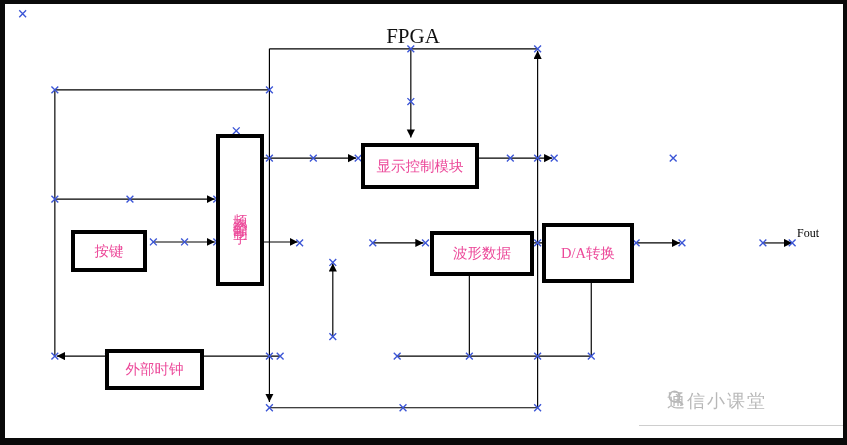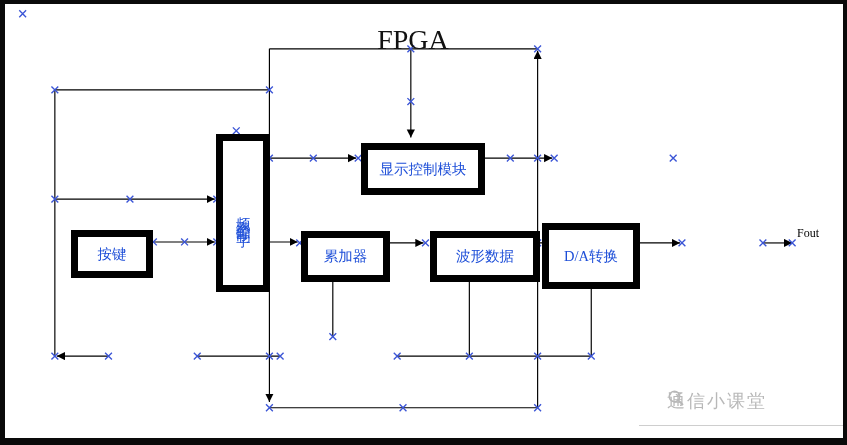--- a/index.html
+++ b/index.html
@@ -12,36 +12,36 @@
     border-width:4px 4px 7px 5px;
     overflow:hidden;
     font-family:"Liberation Serif","DejaVu Serif",serif;
   }
   .layer{position:absolute;left:0;top:0;width:100%;height:100%;}
   svg{position:absolute;left:0;top:0;}
   .wire{stroke:var(--line,#000);stroke-width:1.2;fill:none;}
   #handles path{stroke:var(--handle,#3b55d6);stroke-width:1.4;fill:none;}
   .block{
     position:absolute;
-    border:7px solid #000000;
+    border:4px solid #000000;
     background:#fff;
     display:flex;align-items:center;justify-content:center;
-    font-size:14.5px;color:#1d4ed8;
+    font-size:14.5px;color:#ec4899;
     text-align:center;line-height:1.15;
     z-index:2;
   }
   .block.vertical{
     writing-mode:vertical-rl;
     text-orientation:upright;
     letter-spacing:4px;
     padding-top:4px;
   }
   .diagram-title{
     position:absolute;left:366px;top:20px;width:84px;
-    text-align:center;font-size:28px;color:#111;z-index:2;
+    text-align:center;font-size:21px;color:#111;z-index:2;
   }
   .out-label{
     position:absolute;left:792px;top:222px;
     font-size:12px;color:#000;z-index:2;
   }
   .watermark{
     position:absolute;left:662px;top:385px;
     display:flex;align-items:center;gap:5px;
     color:var(--wm,#b8b8b8);font-size:18px;letter-spacing:2px;z-index:2;
   }
@@ -151,27 +151,27 @@
   <div class="diagram-title">FPGA</div>
   <div class="out-label">Fout</div>
 
   <div class="block" style="left:66px;top:226px;width:68px;height:34px">按键</div>
 
   <div class="block vertical" style="left:211px;top:130px;width:40px;height:140px">频率控制字</div>
 
   <div class="block" style="left:356px;top:139px;width:110px;height:38px">显示控制模块</div>
 
 
-  <div class="block" style="left:296px;top:227px;width:75px;height:37px">累加器</div>
 
   <div class="block" style="left:425px;top:227px;width:96px;height:37px">波形数据</div>
 
   <div class="block" style="left:537px;top:219px;width:84px;height:52px">D/A转换</div>
 
 
+  <div class="block" style="left:100px;top:345px;width:91px;height:33px">外部时钟</div>
 
 
   <div class="watermark">
     <svg width="18" height="18" viewBox="0 0 18 18">
       <circle cx="7.5" cy="7.5" r="5.2" fill="none" stroke="#b8b8b8" stroke-width="1.6"></circle>
       <line x1="11.5" y1="11.5" x2="16" y2="16" stroke="#b8b8b8" stroke-width="1.8"></line>
     </svg>
     <span>通信小课堂</span>
   </div>
   <div class="wm-line"></div>

